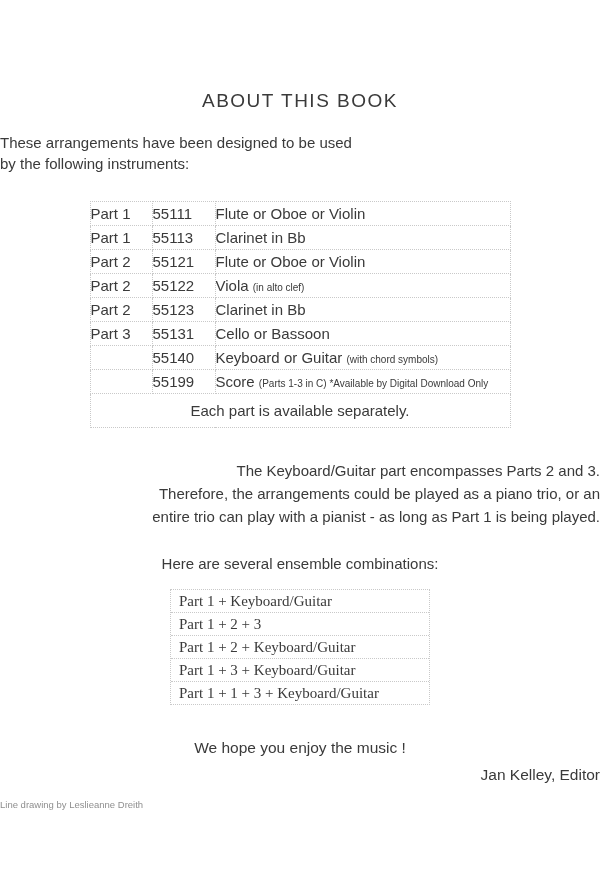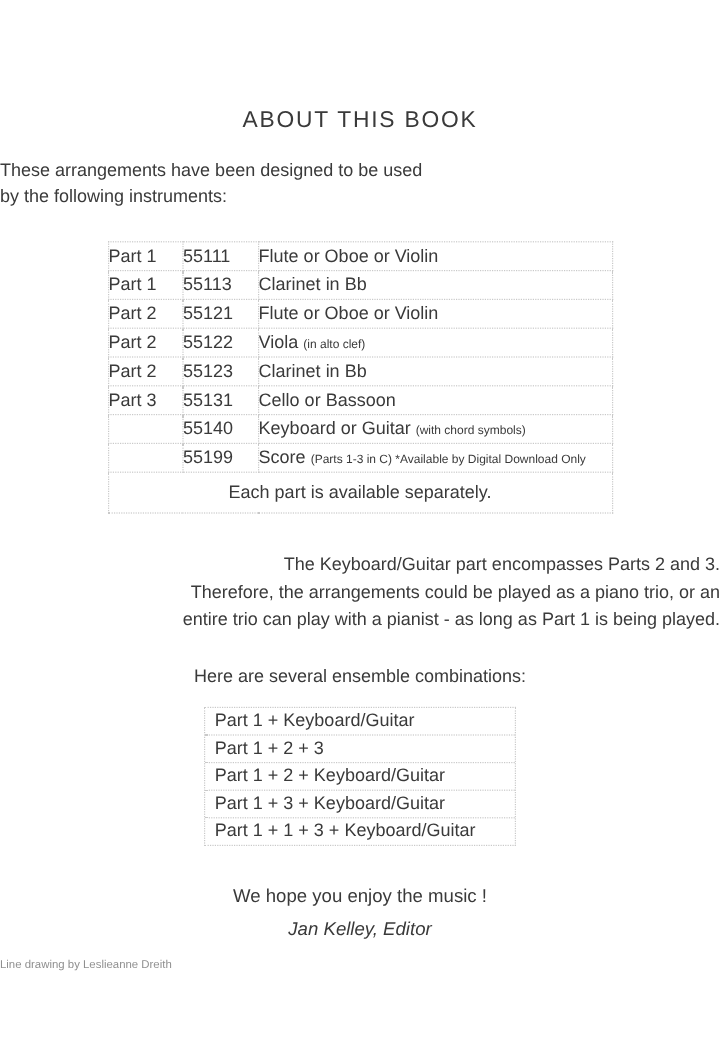--- a/index.html
+++ b/index.html
@@ -64,43 +64,43 @@
   .combos-heading {
     margin: 25px 0 0 0;
     text-align: center;
     font-size: 15px;
     line-height: 21px;
   }
   .combos-box {
     width: 258px;
     margin: 15px auto 0 auto;
     border: 1px dotted var(--border-color, #c9c9c9);
+    font-family: Liberation Serif, serif;
   }
   .combo-item {
     border-bottom: 1px dotted var(--border-color, #c9c9c9);
     font-size: 15px;
     line-height: 22px;
     height: 22px;
     padding-left: 8px;
     white-space: nowrap;
     overflow: hidden;
   }
   .combo-item:last-child { border-bottom: none; }
   .closing {
     margin: 32px 0 0 0;
     text-align: center;
     font-size: 15.5px;
     line-height: 21px;
   }
   .editor {
     margin: 6px 0 0 0;
-    text-align: center;
+    text-align: right;
     font-size: 15.5px;
     line-height: 21px;
-    font-style: italic;
   }
   .credit {
     margin: 14px 0 0 0;
     text-align: left;
     font-size: 9.5px;
     color: var(--credit-color, #8f8f8f);
   }
 </style>
 </head>
 <body>

